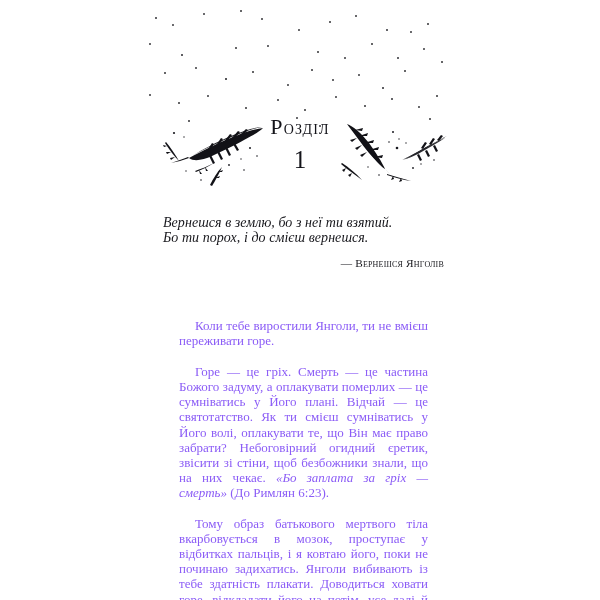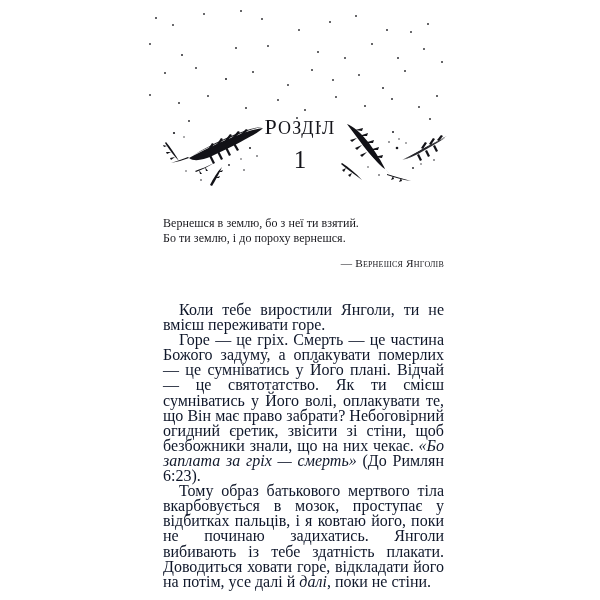--- a/index.html
+++ b/index.html
@@ -68,39 +68,40 @@
     letter-spacing: 1.2px;
     line-height: 1;
     color: #14141a;
     display: block;
     margin-top: 4px;
   }
   .chapter-word .cap {
     font-size: 22px;
   }
   .chapter-word .sc {
-    font-size: 18px;
+    font-size: 14px;
   }
   .chapter-number {
     display: block;
     font-size: 25px;
     line-height: 1;
     margin-top: 9px;
     color: #14141a;
   }
 
   
   .epigraph {
     position: absolute;
     left: 163px;
     top: 216px;
     width: 281px;
   }
   .epigraph-line {
-    font-size: 12px;
+    font-style: italic;
+    font-size: 14px;
     line-height: 14.6px;
     color: #17171c;
     letter-spacing: 0.05px;
   }
   .epigraph-attrib {
     text-align: right;
     font-size: 11.3px;
     line-height: 14.6px;
     margin-top: 11px;
     color: #17171c;
@@ -109,26 +110,26 @@
   }
 
   
   .body-copy {
     position: absolute;
     left: 163px;
     top: 302px;
     width: 281px;
   }
   .para {
-    font-size: 16px;
+    font-size: 13px;
     line-height: 15.1px;
     text-align: justify;
     text-justify: inter-word;
-    color: #0f172a;
-    margin: 0;
+    color: #8b5cf6;
+    margin: 16px;
     hyphens: manual;
   }
   .para + .para {
     margin-top: 0;
   }
   .para.indent {
     text-indent: 16px;
   }
   .para em {
     font-style: italic;
@@ -295,21 +296,21 @@
           <circle cx="44" cy="63" r="0.8"></circle>
           <circle cx="99" cy="48" r="0.8"></circle>
           <circle cx="33" cy="55" r="0.7"></circle>
         </g>
       </svg>
     </div>
   </div>
 
   <div class="epigraph">
     <div class="epigraph-line">Вернешся в землю, бо з неї ти взятий.</div>
-    <div class="epigraph-line">Бо ти землю, і до пороху вернешся.</div>
+    <div class="epigraph-line">Бо ти порох, і до смієш вернешся.</div>
     <div class="epigraph-attrib">— Вернешся Янголів</div>
   </div>
 
   <div class="body-copy">
     <p class="para indent">Коли тебе виростили Янголи, ти не вмієш переживати горе.</p>
     <p class="para indent"><span>Горе — це гріх. Смерть — це частина Божого задуму, а оплакувати померлих — це сумніватись у Його плані. Відчай — це святотатство. Як ти смієш сумніватись у Його волі, оплакувати те, що Він має право забрати? Небоговірний огидний єретик, звісити зі стіни, щоб безбожники знали, що на них чекає. </span><em>«Бо заплата за гріх — смерть»</em><span> (До Римлян 6:23).</span></p>
     <p class="para indent"><span>Тому образ батькового мертвого тіла вкарбовується в мозок, проступає у відбитках пальців, і я ковтаю його, поки не починаю задихатись. Янголи вибивають із тебе здатність плакати. Доводиться ховати горе, відкладати його на потім, усе далі й </span><em>далі</em><span>, поки не стіни.</span></p>
   </div>
 
 </div>

